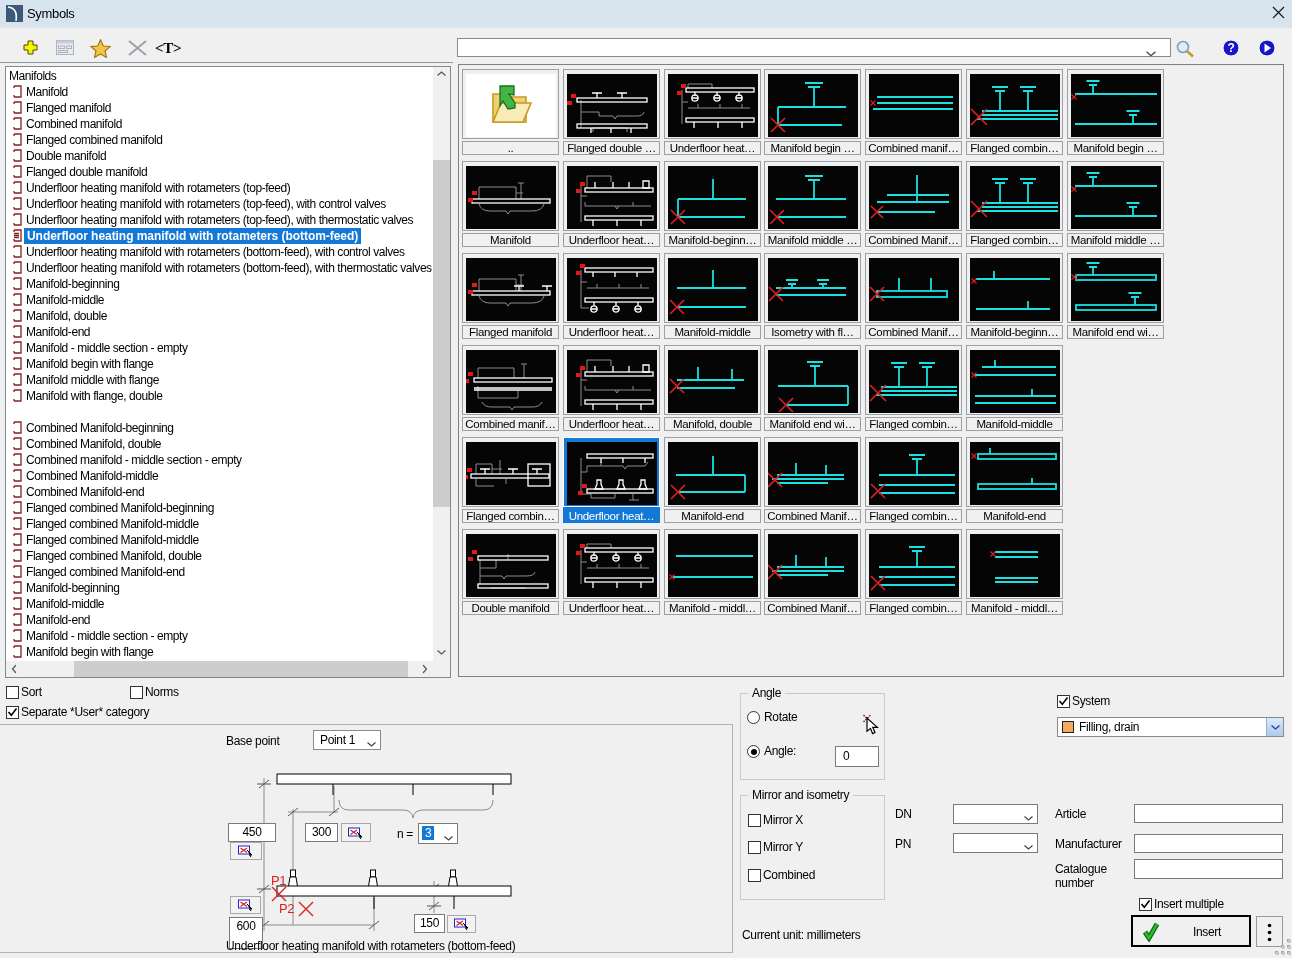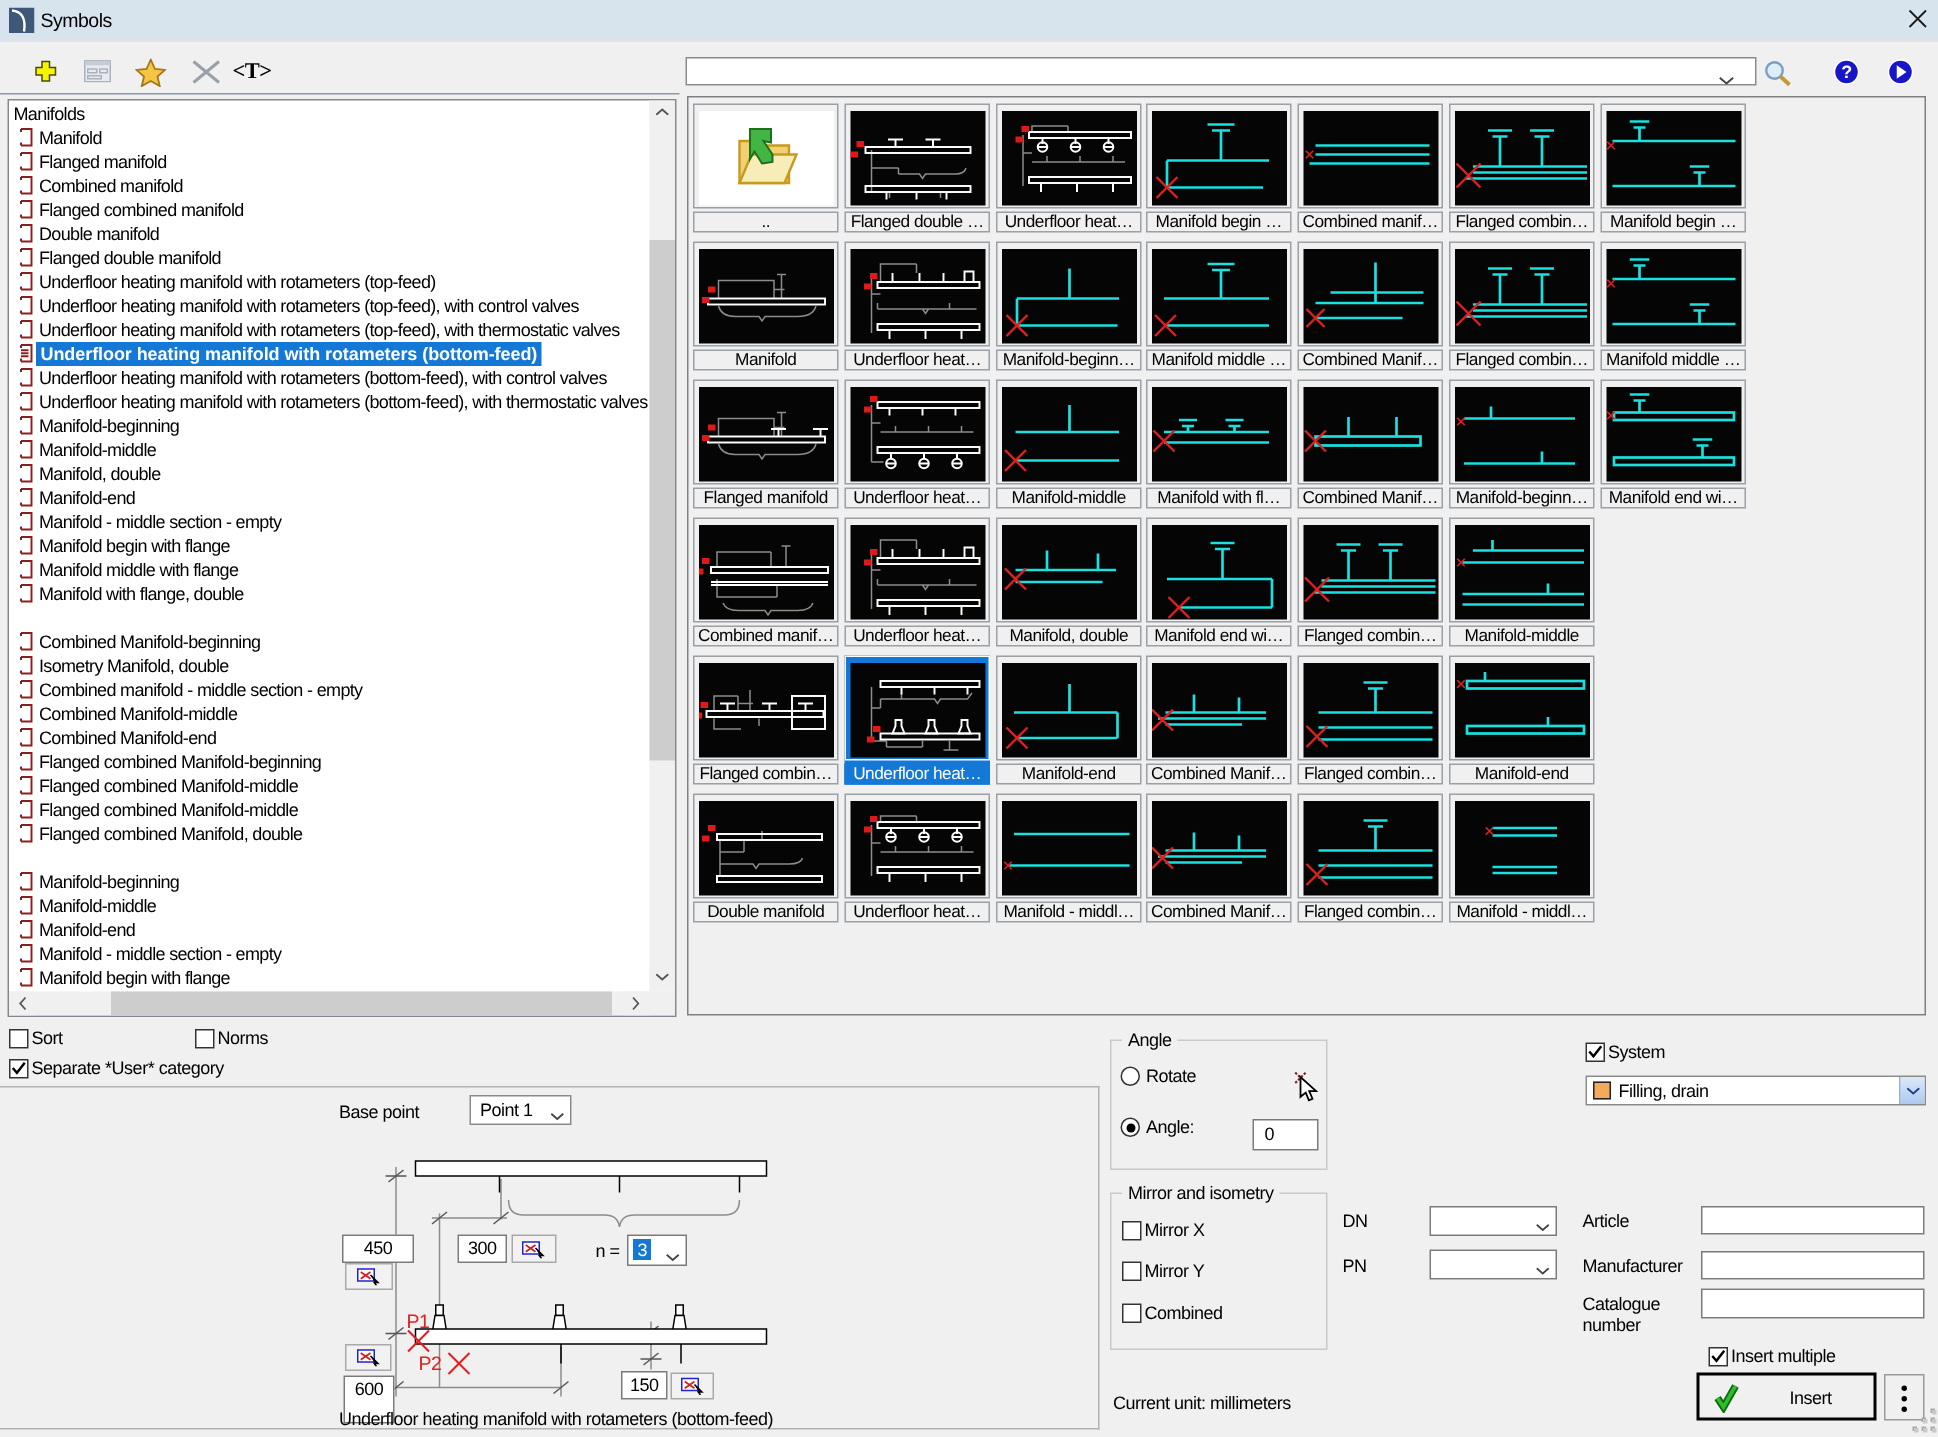--- a/index.html
+++ b/index.html
@@ -390,21 +390,21 @@
     <div class="trow" style="top:353px;width:430px">
       <svg class="ticon" width="11" height="13" viewBox="0 0 11 13">
         <path d="M2,1 H9 V12 H2 M2,1 V3 M2,12 V10" stroke="#8b2020" stroke-width="1.3" fill="none"></path>
       </svg>
       <span class="ttext" style="left:20px">Combined Manifold-beginning</span>
     </div>
     <div class="trow" style="top:369px;width:430px">
       <svg class="ticon" width="11" height="13" viewBox="0 0 11 13">
         <path d="M2,1 H9 V12 H2 M2,1 V3 M2,12 V10" stroke="#8b2020" stroke-width="1.3" fill="none"></path>
       </svg>
-      <span class="ttext" style="left:20px">Isometry Manifold, double</span>
+      <span class="ttext" style="left:20px">Combined Manifold, double</span>
     </div>
     <div class="trow" style="top:385px;width:430px">
       <svg class="ticon" width="11" height="13" viewBox="0 0 11 13">
         <path d="M2,1 H9 V12 H2 M2,1 V3 M2,12 V10" stroke="#8b2020" stroke-width="1.3" fill="none"></path>
       </svg>
       <span class="ttext" style="left:20px">Combined manifold - middle section - empty</span>
     </div>
     <div class="trow" style="top:401px;width:430px">
       <svg class="ticon" width="11" height="13" viewBox="0 0 11 13">
         <path d="M2,1 H9 V12 H2 M2,1 V3 M2,12 V10" stroke="#8b2020" stroke-width="1.3" fill="none"></path>
@@ -433,20 +433,26 @@
       <svg class="ticon" width="11" height="13" viewBox="0 0 11 13">
         <path d="M2,1 H9 V12 H2 M2,1 V3 M2,12 V10" stroke="#8b2020" stroke-width="1.3" fill="none"></path>
       </svg>
       <span class="ttext" style="left:20px">Flanged combined Manifold-middle</span>
     </div>
     <div class="trow" style="top:481px;width:430px">
       <svg class="ticon" width="11" height="13" viewBox="0 0 11 13">
         <path d="M2,1 H9 V12 H2 M2,1 V3 M2,12 V10" stroke="#8b2020" stroke-width="1.3" fill="none"></path>
       </svg>
       <span class="ttext" style="left:20px">Flanged combined Manifold, double</span>
+    </div>
+    <div class="trow" style="top:497px;width:430px">
+      <svg class="ticon" width="11" height="13" viewBox="0 0 11 13">
+        <path d="M2,1 H9 V12 H2 M2,1 V3 M2,12 V10" stroke="#8b2020" stroke-width="1.3" fill="none"></path>
+      </svg>
+      <span class="ttext" style="left:20px">Flanged combined Manifold-end</span>
     </div>
     <div class="trow" style="top:513px;width:430px">
       <svg class="ticon" width="11" height="13" viewBox="0 0 11 13">
         <path d="M2,1 H9 V12 H2 M2,1 V3 M2,12 V10" stroke="#8b2020" stroke-width="1.3" fill="none"></path>
       </svg>
       <span class="ttext" style="left:20px">Manifold-beginning</span>
     </div>
     <div class="trow" style="top:529px;width:430px">
       <svg class="ticon" width="11" height="13" viewBox="0 0 11 13">
         <path d="M2,1 H9 V12 H2 M2,1 V3 M2,12 V10" stroke="#8b2020" stroke-width="1.3" fill="none"></path>
@@ -626,21 +632,21 @@
           </svg></div>
       </div>
       <div class="lbl">Manifold-middle</div>
     </div>
     <div class="cell" style="left:305px;top:188px">
       <div class="thumb">
         <div class="black"><svg width="90" height="63">
             <use href="#c12"></use>
           </svg></div>
       </div>
-      <div class="lbl">Manifold with fl…</div>
+      <div class="lbl">Isometry with fl…</div>
     </div>
     <div class="cell" style="left:406px;top:188px">
       <div class="thumb">
         <div class="black"><svg width="90" height="63">
             <use href="#c13"></use>
           </svg></div>
       </div>
       <div class="lbl">Combined Manif…</div>
     </div>
     <div class="cell" style="left:507px;top:188px">

